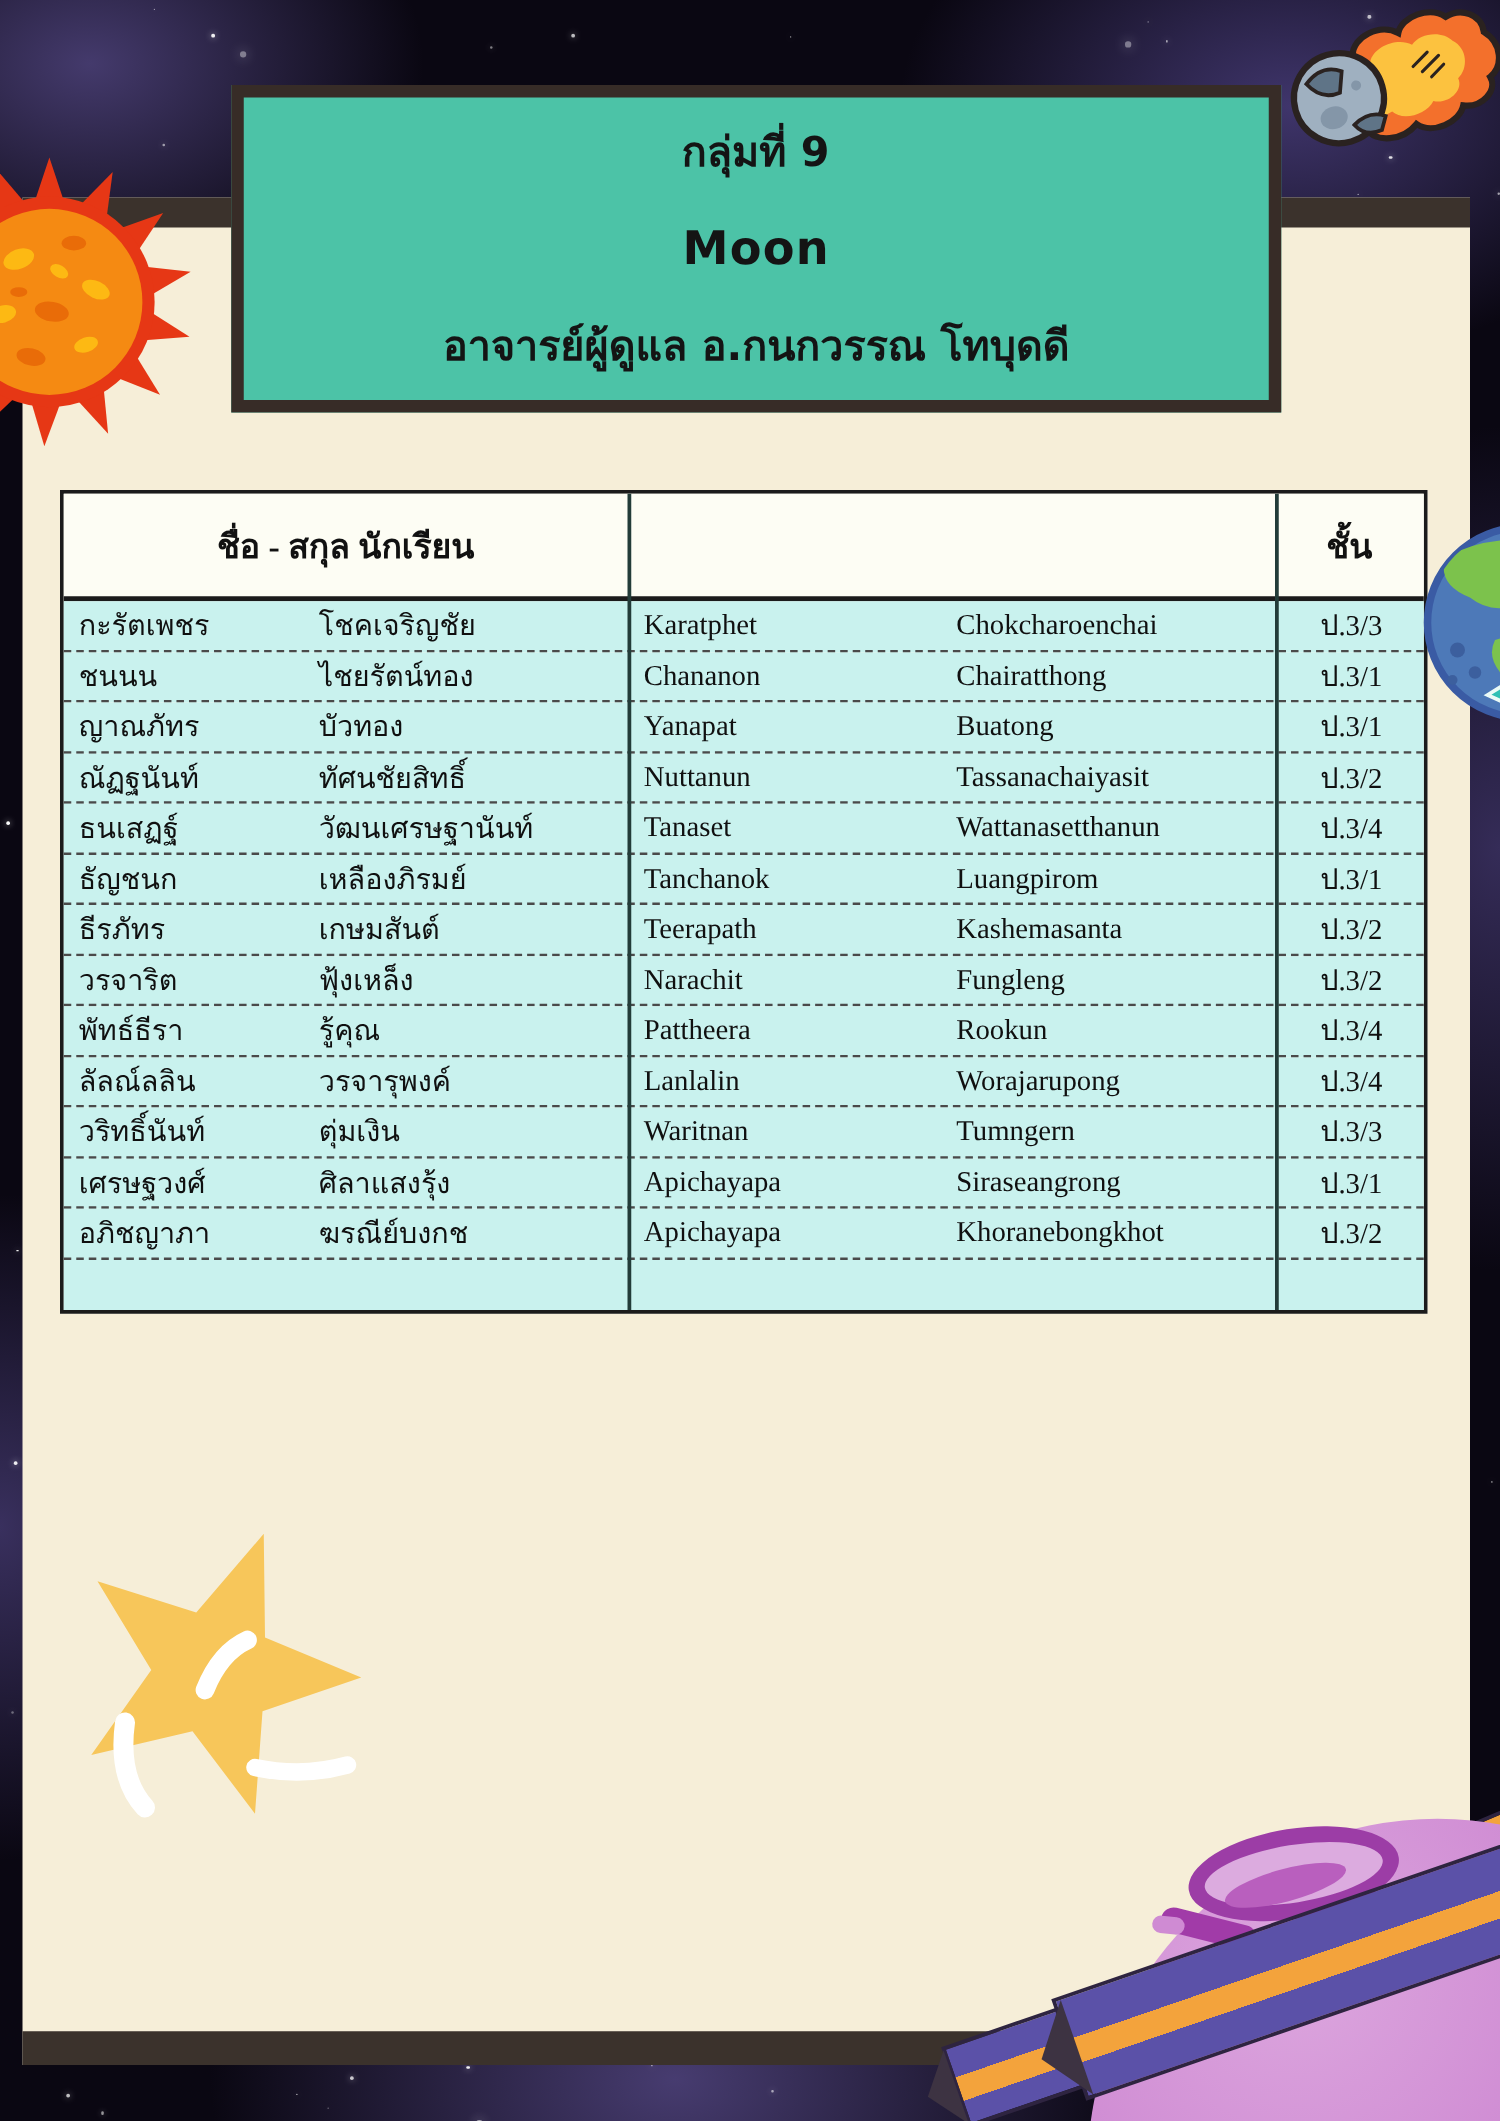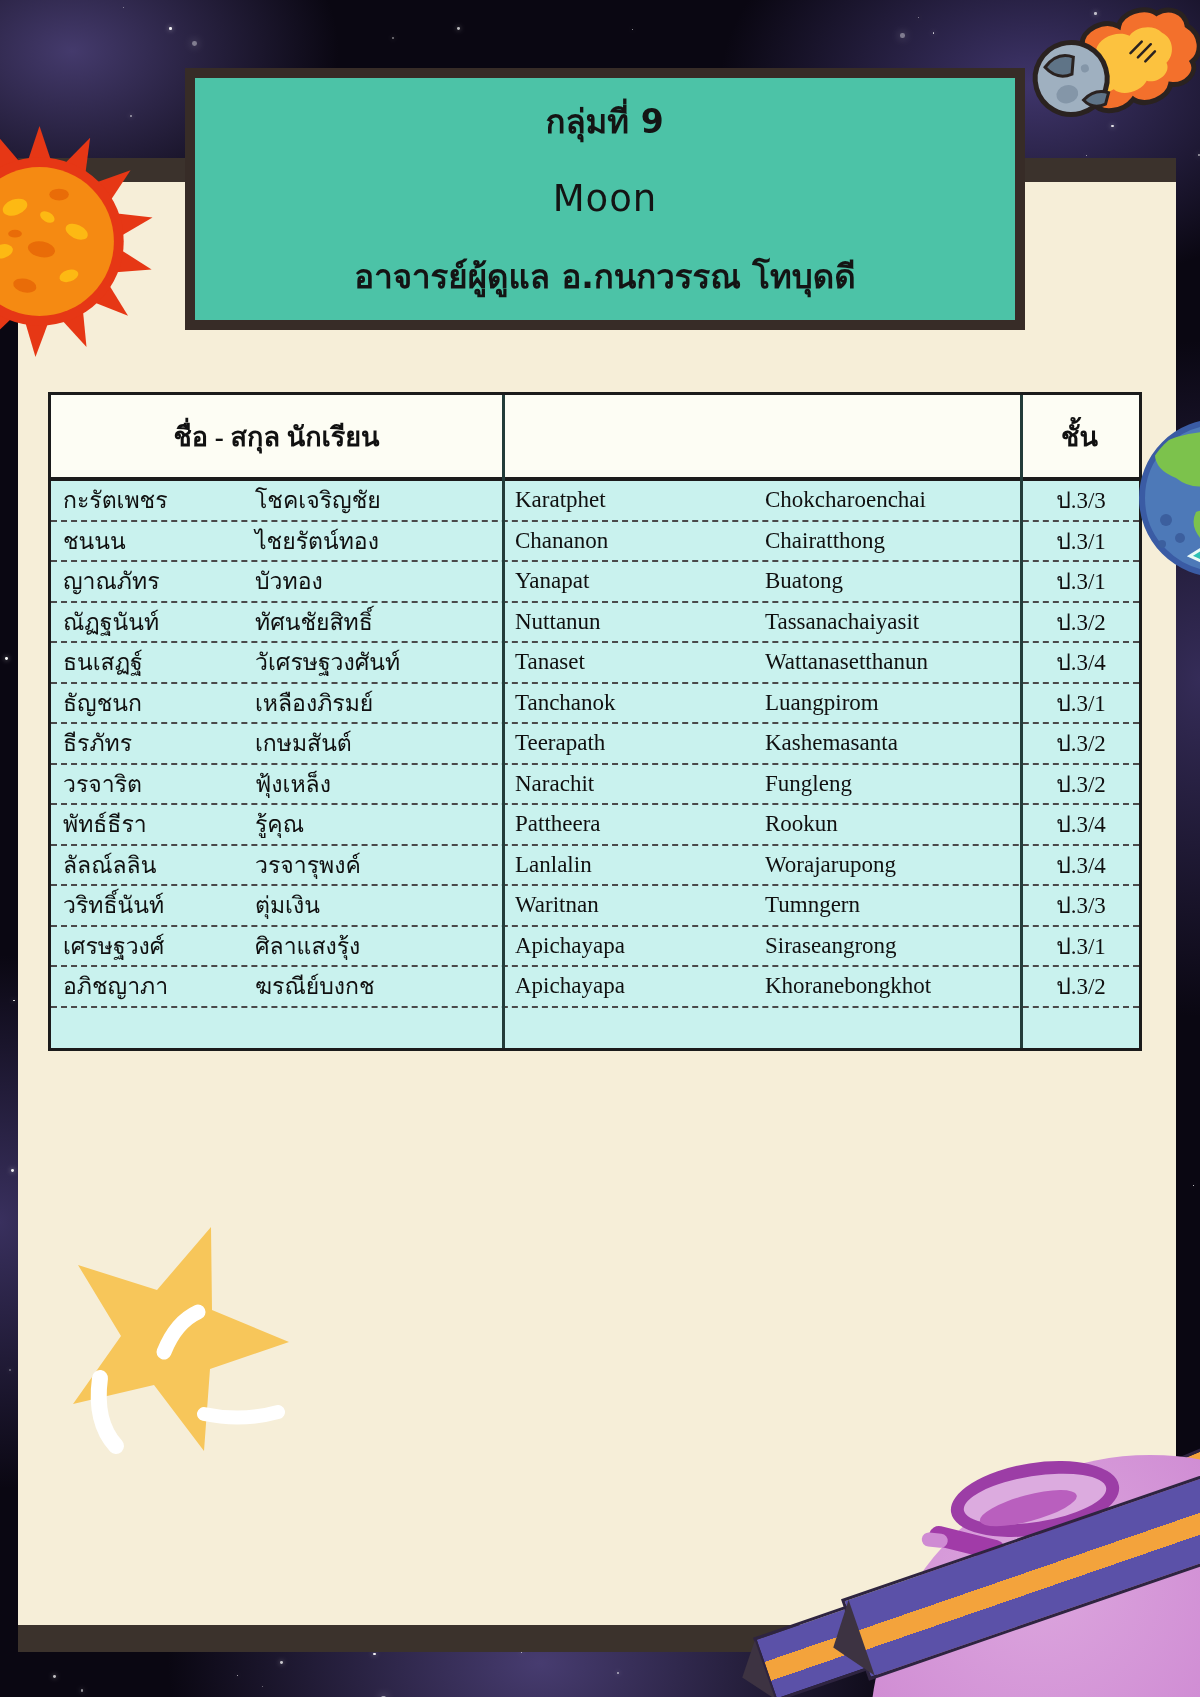--- a/index.html
+++ b/index.html
@@ -26,21 +26,21 @@
 
   
   .tealbox{position:absolute;left:185px;top:68px;width:800px;height:230px;
     background:var(--teal-box);border:10px solid #372c27;
     display:flex;flex-direction:column;justify-content:space-around;align-items:center;
     padding:6px 10px;text-align:center;color:#141414;
     font-family:"DejaVu Sans","Liberation Sans",sans-serif;}
   .tealbox .ln{line-height:1.08;}
   .ln1{font-size:33px;font-weight:600;}
   .ln1 b,.ln3 b{font-family:"DejaVu Sans",sans-serif;font-weight:800;letter-spacing:1px;}
-  .ln2{font-size:37px;font-weight:400;letter-spacing:1px;}
+  .ln2{font-size:37px;font-weight:700;letter-spacing:1px;}
   .ln3{font-size:33px;font-weight:600;}
   .ln4{font-size:33px;font-weight:600;}
 
   
   .table{position:absolute;left:48px;top:392px;width:1094px;background:var(--table-white);
     border:3px solid #1b1b1b;box-sizing:border-box;}
   .thead{position:relative;height:82px;background:var(--table-white);
     border-bottom:4px solid #1b1b1b;}
   .thead span{position:absolute;top:0;height:82px;display:flex;align-items:center;justify-content:center;
     font-weight:700;color:#111;}
@@ -420,21 +420,21 @@
         </div>
       <div class="trow">
           <span class="c-tf">ณัฏฐนันท์</span>
           <span class="c-tl">ทัศนชัยสิทธิ์</span>
           <span class="c-ef">Nuttanun</span>
           <span class="c-el">Tassanachaiyasit</span>
           <span class="c-cls">ป.3/2</span>
         </div>
       <div class="trow">
           <span class="c-tf">ธนเสฏฐ์</span>
-          <span class="c-tl">วัเศรษฐวงศันท์</span>
+          <span class="c-tl">วัฒนเศรษฐานันท์</span>
           <span class="c-ef">Tanaset</span>
           <span class="c-el">Wattanasetthanun</span>
           <span class="c-cls">ป.3/4</span>
         </div>
       <div class="trow">
           <span class="c-tf">ธัญชนก</span>
           <span class="c-tl">เหลืองภิรมย์</span>
           <span class="c-ef">Tanchanok</span>
           <span class="c-el">Luangpirom</span>
           <span class="c-cls">ป.3/1</span>

